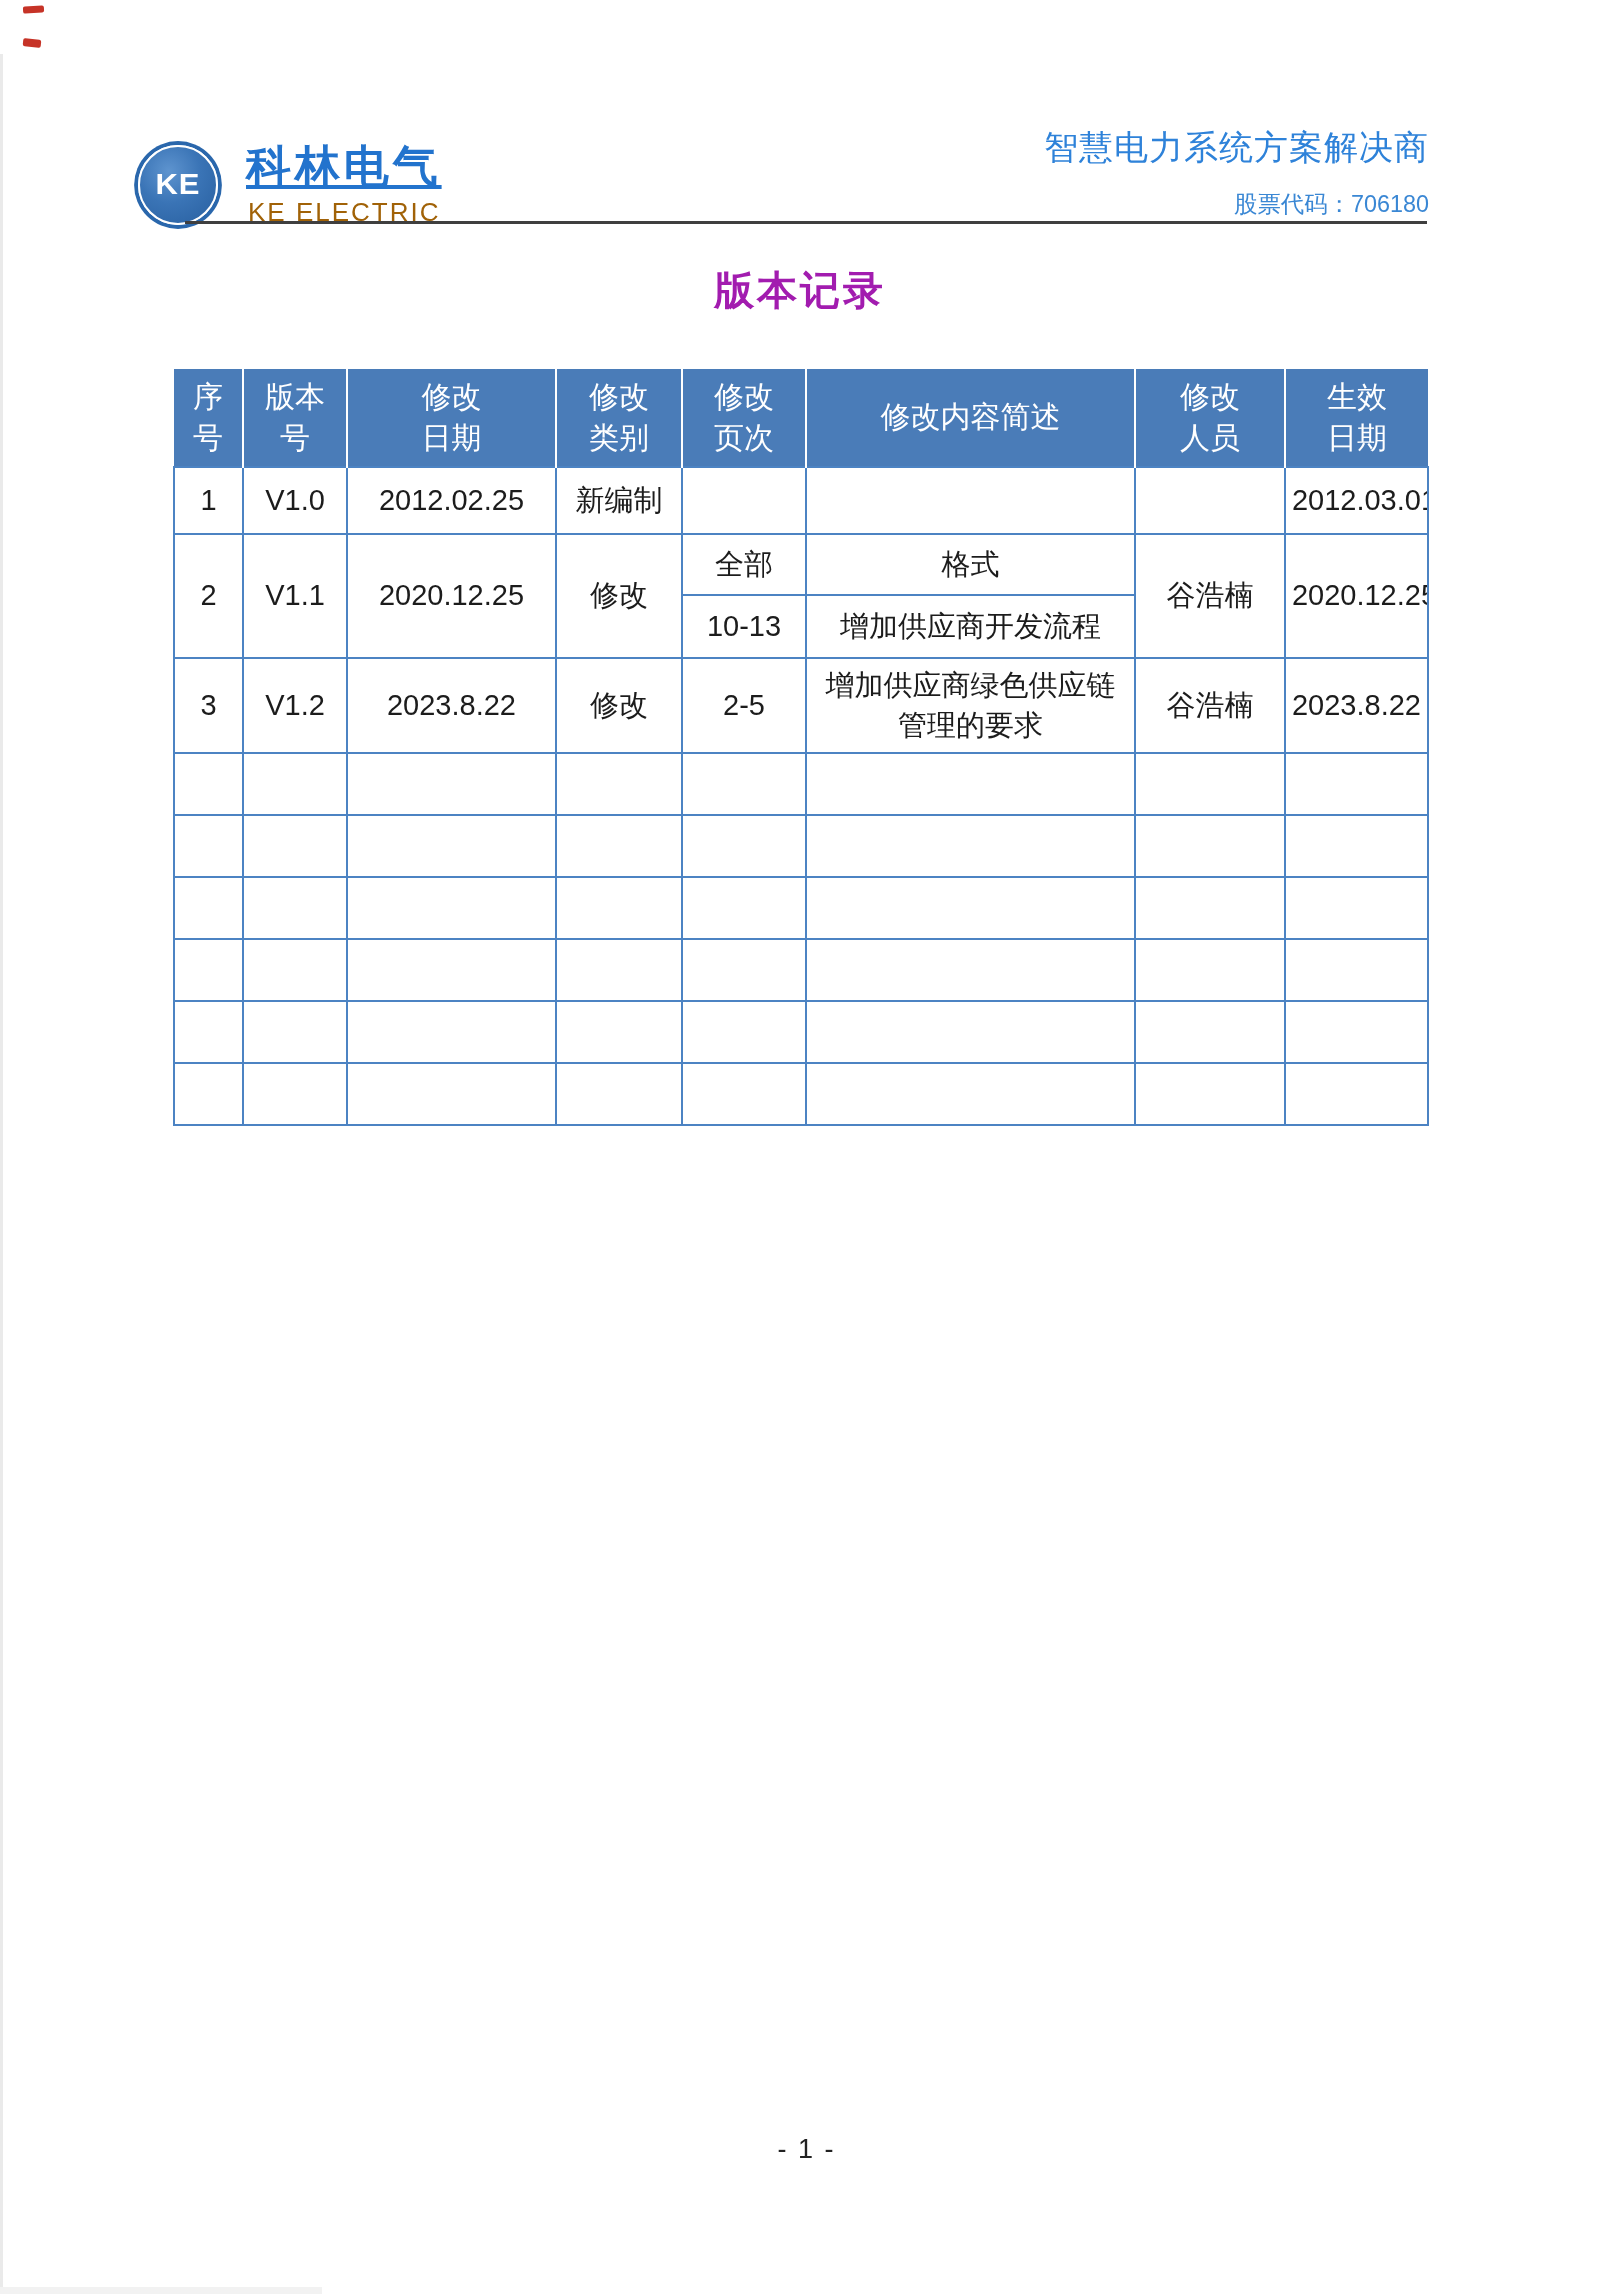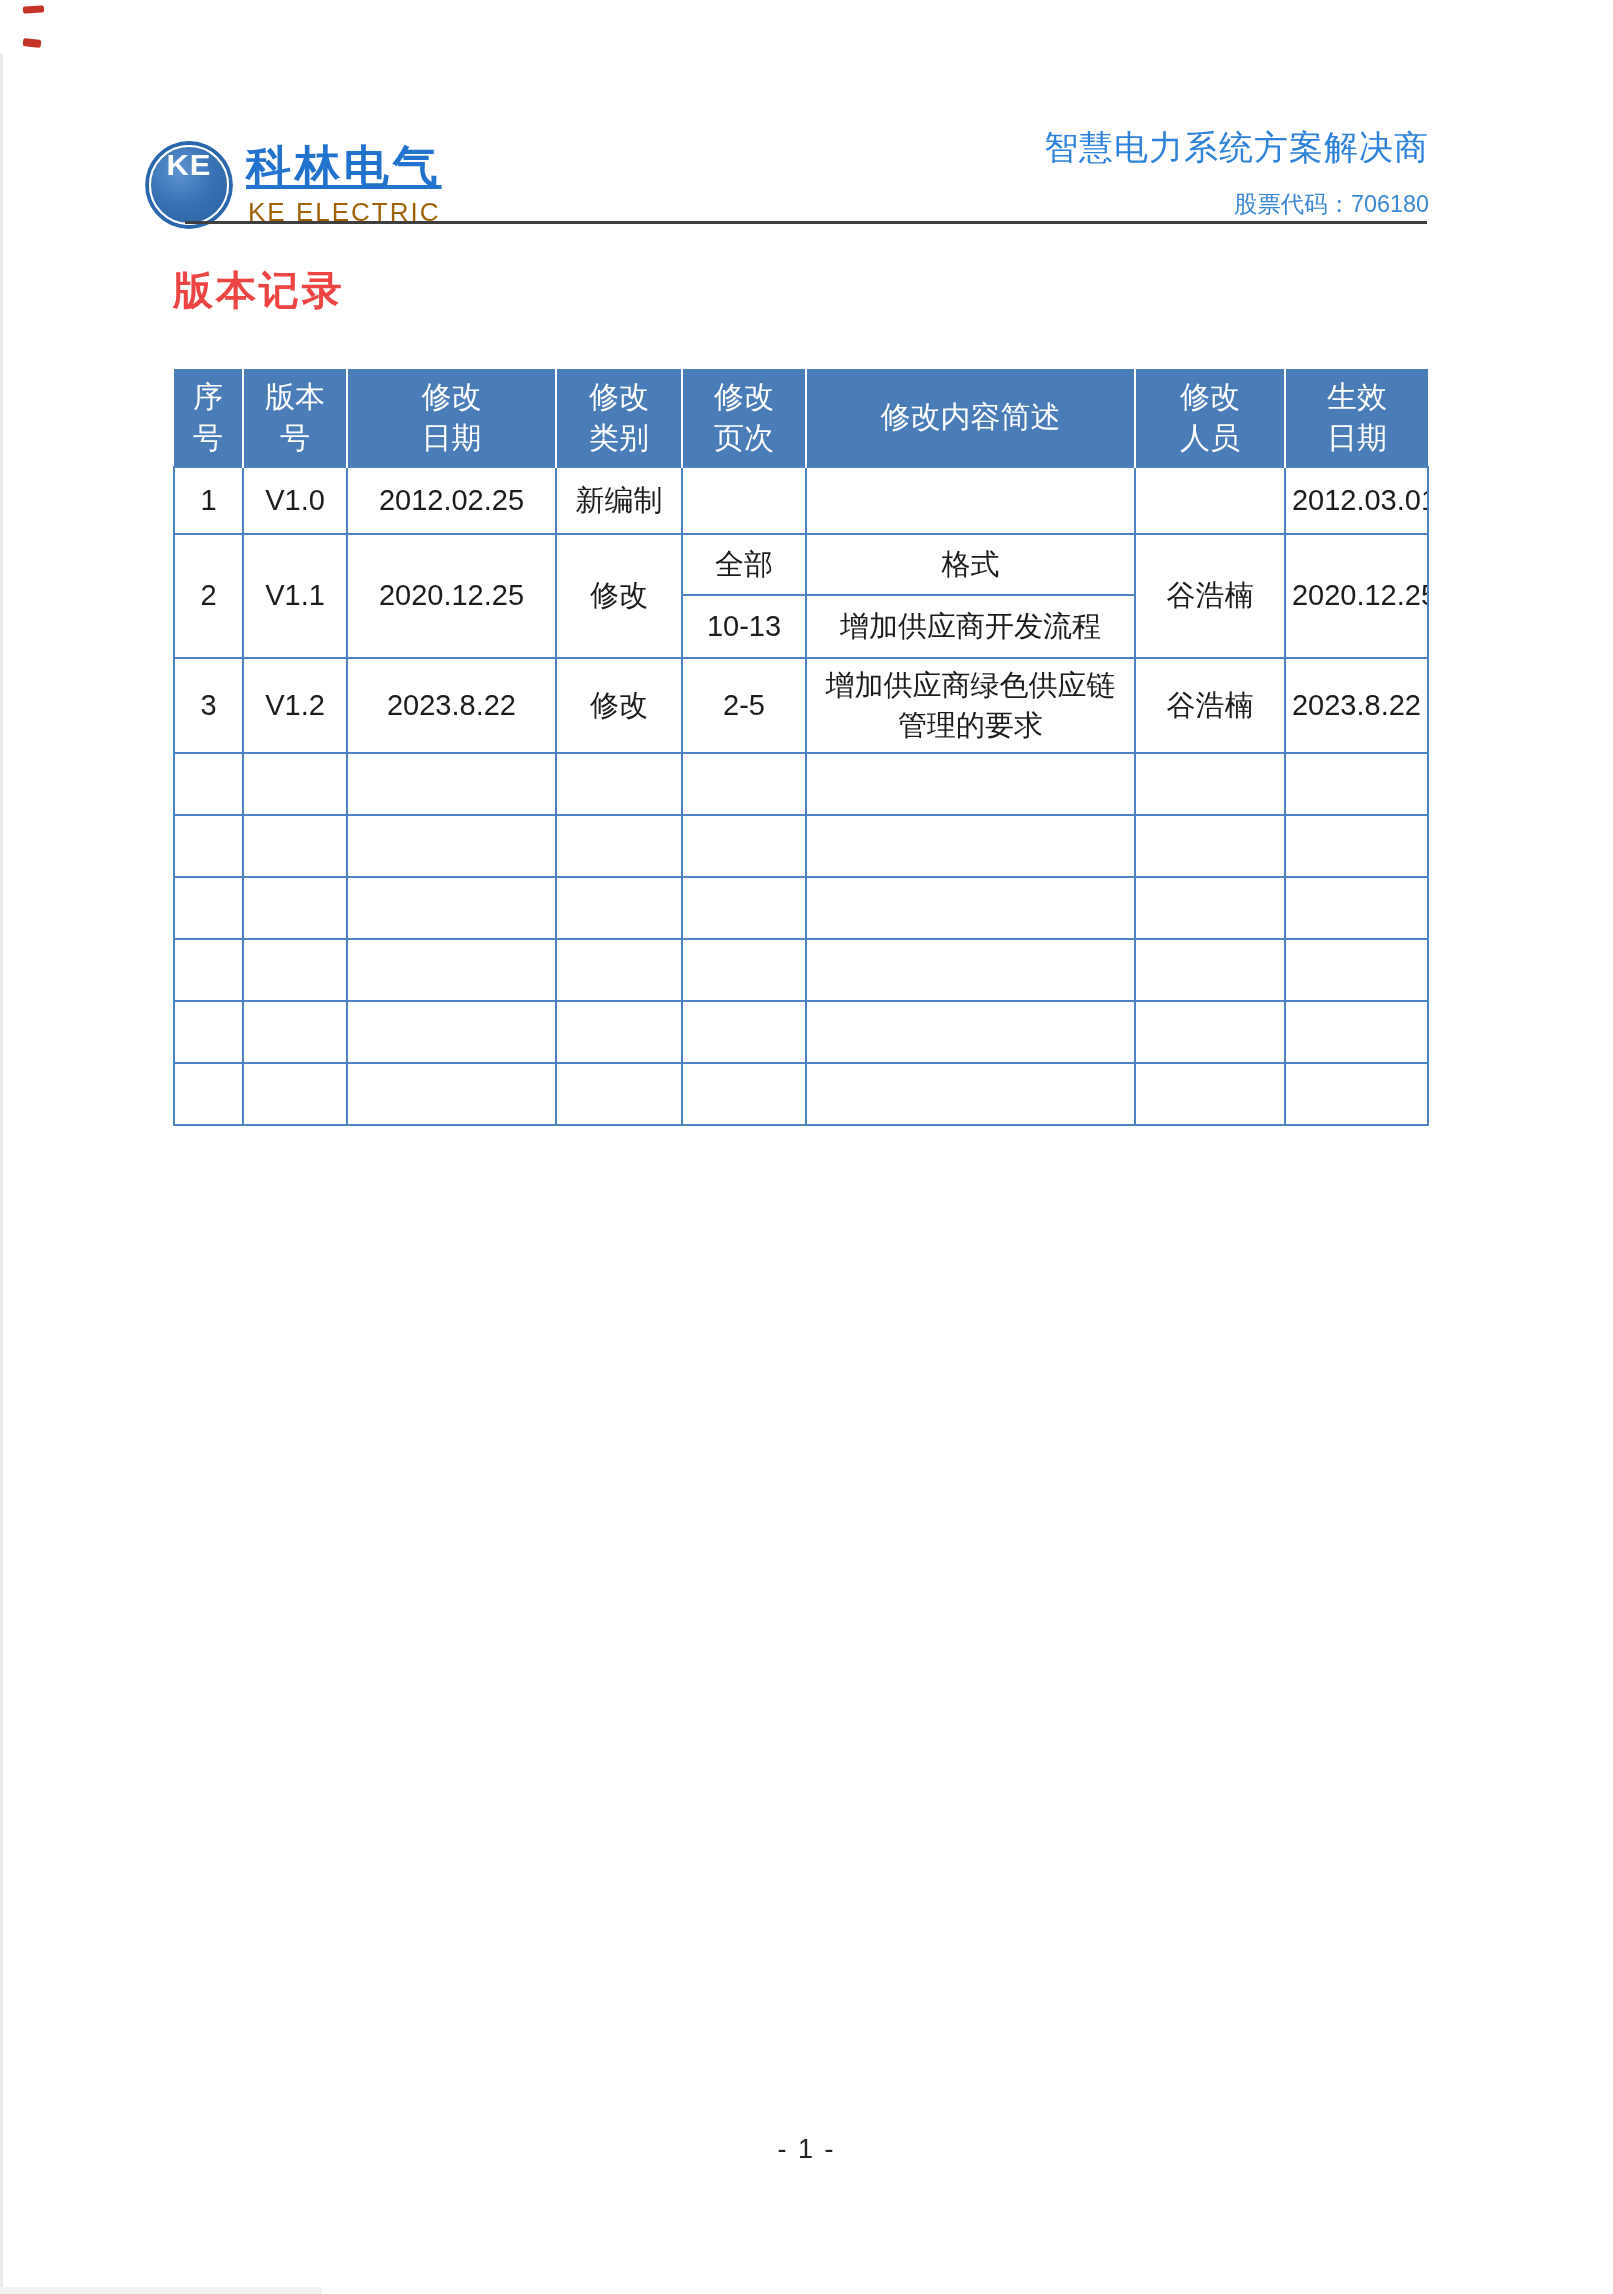--- a/index.html
+++ b/index.html
@@ -12,41 +12,41 @@
 
   
   .scan-edge{position:absolute;left:0;top:54px;width:2.9px;height:2233px;background:#dcdcdc;opacity:.6;}
   .scan-bottom{position:absolute;left:0;top:2287px;width:322px;height:7.8px;background:#ededed;opacity:.7;}
   .red-mark{position:absolute;background:#c63327;border-radius:2px;}
   .red-mark.m1{left:23.4px;top:5.9px;width:20.5px;height:6.8px;transform:rotate(-4deg);}
   .red-mark.m2{left:23.4px;top:39px;width:17.6px;height:7.8px;transform:rotate(6deg);}
 
   
   .logo-circle{
-    position:absolute;left:149px;top:145px;width:76px;height:76px;border-radius:50%;
+    position:absolute;left:138px;top:145px;width:76px;height:76px;border-radius:50%;
     background:radial-gradient(circle at 38% 32%, #5e94cf 0%, #3a74b6 45%, #285f9f 100%);
     border:2.9px solid #fff;box-shadow:0 0 0 3.9px #2a67ac;
-    display:flex;justify-content:center;
+    display:flex;align-items:center;justify-content:center;
   }
   .logo-monogram{color:#fff;font-weight:800;font-size:31px;letter-spacing:1px;transform:scaleY(.95);}
   .company-zh{
     position:absolute;left:246px;top:137px;color:#2273cd;font-size:45px;font-weight:700;letter-spacing:3.9px;text-decoration:underline;
   }
   .company-en{
     position:absolute;left:248px;top:197px;color:#a16207;font-size:26px;font-weight:400;letter-spacing:2px;
   }
   .hdr-right{position:absolute;right:184px;top:125px;text-align:right;}
   .tagline{color:#2e82d9;font-size:34px;font-weight:500;letter-spacing:1px;}
   .stock-code{color:#3a87d4;font-size:23.4px;margin-top:16.6px;}
   .header-rule{position:absolute;left:185px;top:221px;width:1242px;height:2.9px;background:#3f3f3f;}
 
   
   .doc-title{
-    position:absolute;left:173px;top:263px;width:1254px;
-    font-size:40px;font-weight:700;color:#ef4444;letter-spacing:2.9px;
+    position:absolute;left:173px;top:263px;width:1254px;text-align:center;
+    font-size:40px;font-weight:700;color:#a21caf;letter-spacing:2.9px;
   }
 
   
   .version-table{
     position:absolute;left:173px;top:369px;border-collapse:collapse;table-layout:fixed;width:1254px;
   }
   .version-table th{
     background:var(--header-bg,#4a7cb8);color:#fff;font-weight:500;font-size:30px;
     border-left:2.9px solid #fff;border-right:2.9px solid #fff;border-top:none;border-bottom:none;
     padding:0;line-height:1.35;white-space:pre-line;vertical-align:middle;text-align:center;

